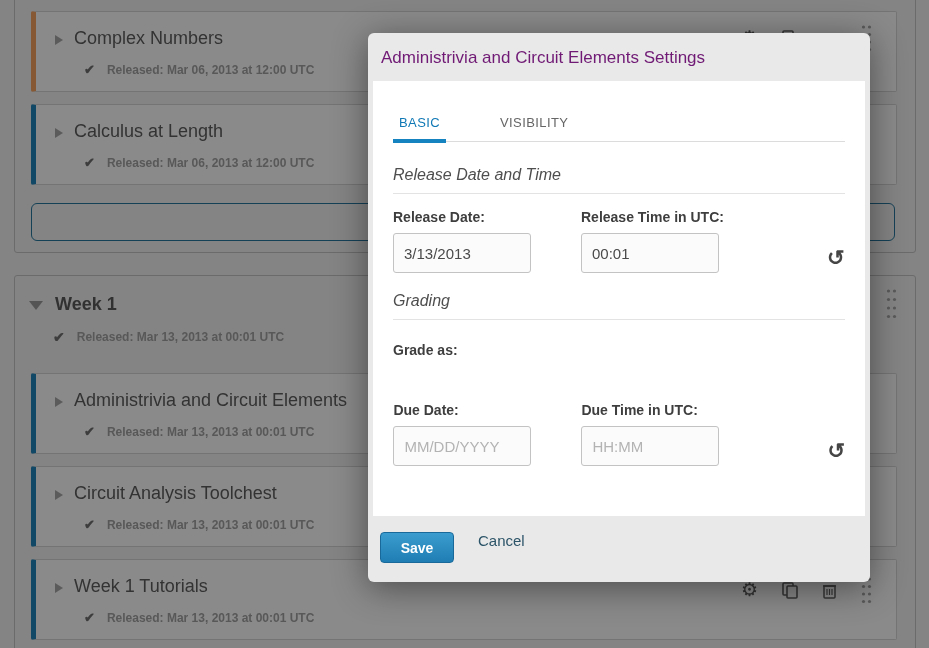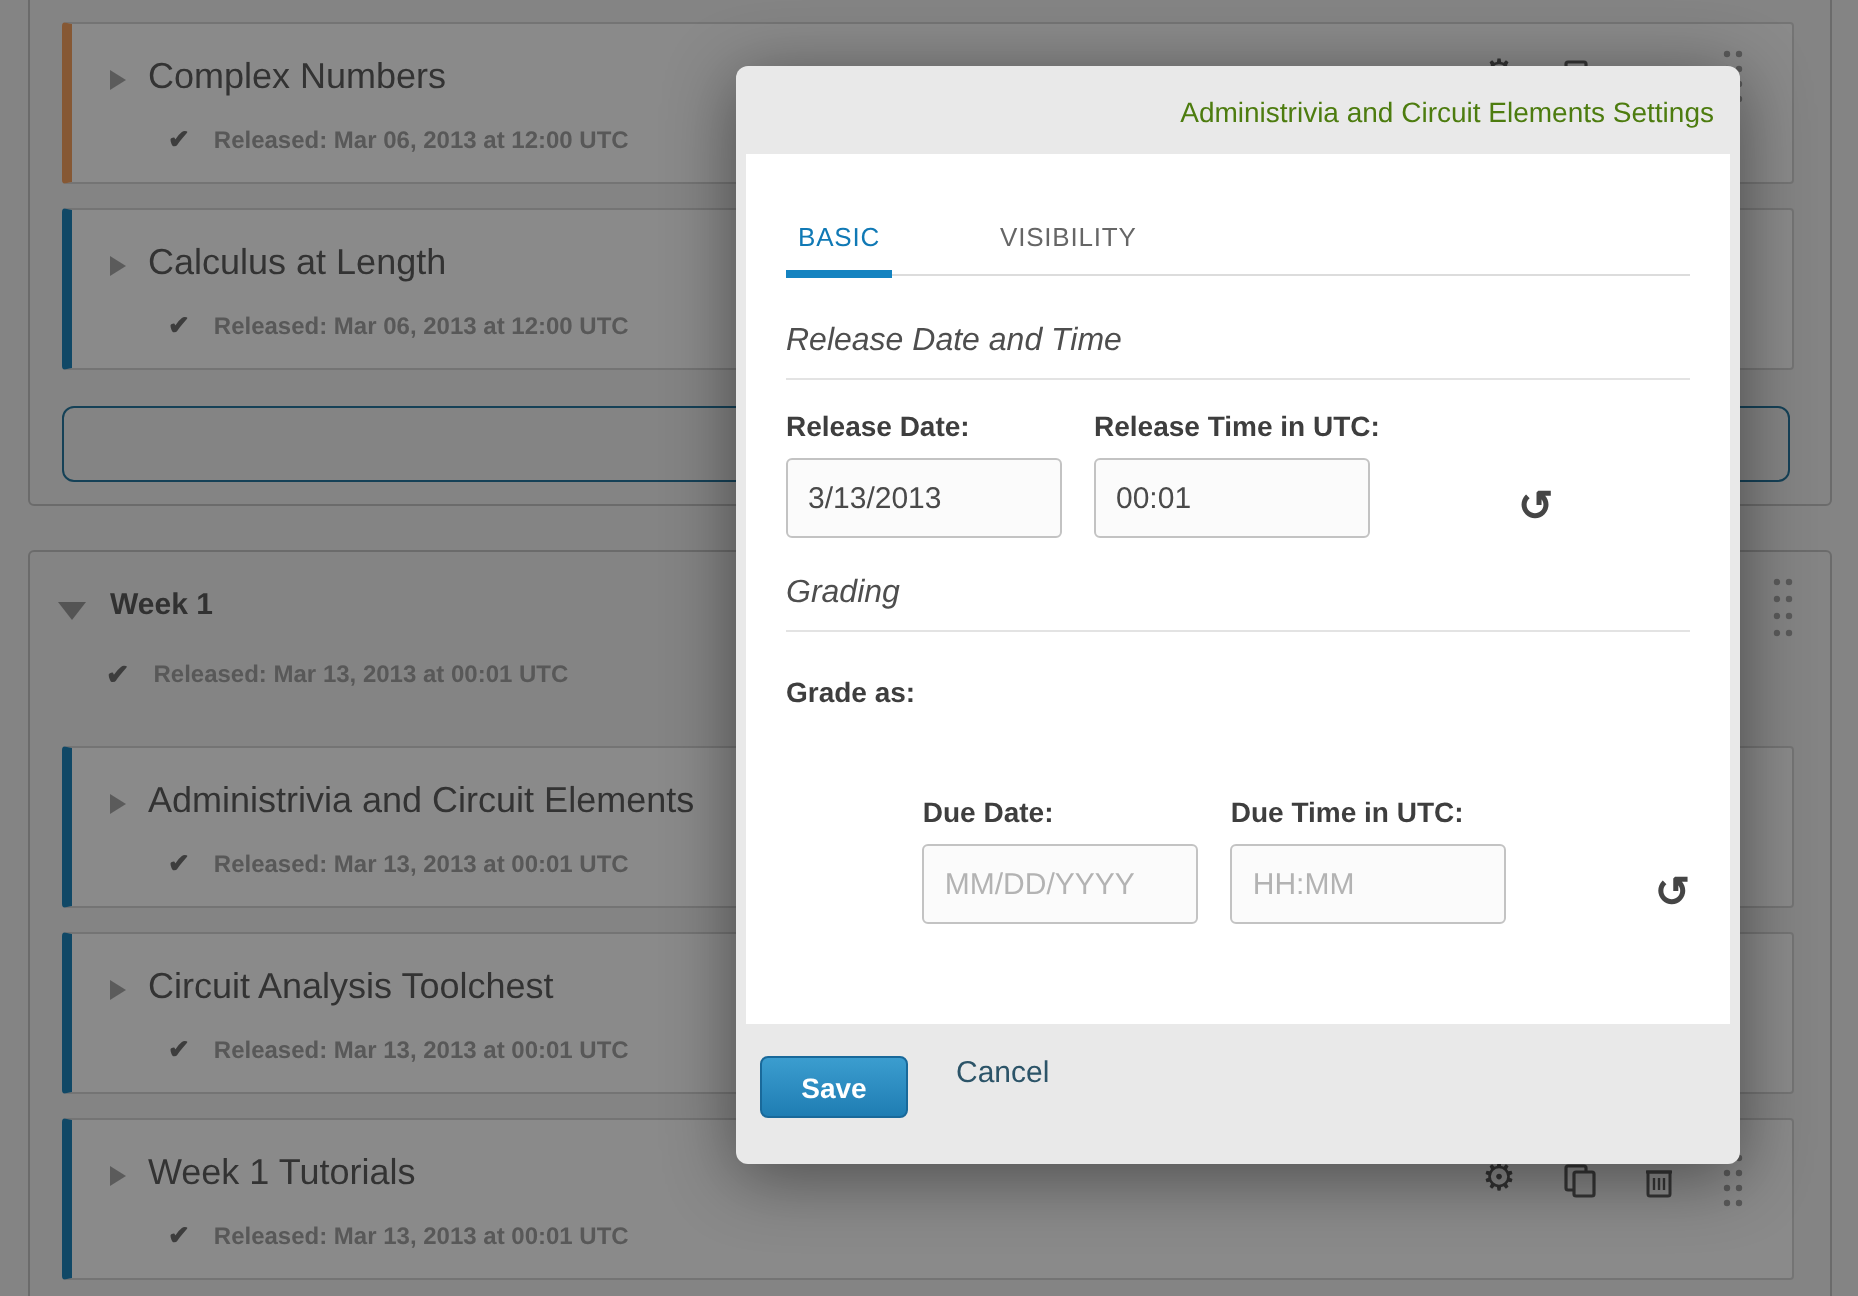--- a/index.html
+++ b/index.html
@@ -21,44 +21,44 @@
   .check-icon { font-size:13px; font-weight:bold; color:#5f5f5f; margin-right:12px; }
   .released-text { font-size:12px; font-weight:bold; color:#979797; }
 
   .card-actions { position:absolute; top:16px; right:24px; display:flex; align-items:center; gap:24px; height:20px; }
   .gear-glyph { font-size:19px; line-height:20px; color:#4a4a4a; }
   .icon-btn { background:none; border:none; cursor:pointer; padding:0; display:flex; align-items:center; }
 
   #new-subsection-btn { position:absolute; left:16px; top:226px; width:864px; height:38px;
                         background:transparent; border:1px solid #0b6894; border-radius:6px; cursor:pointer; }
 
-  .section-header-title { position:absolute; left:40px; top:18px; font-size:15px; font-weight:bold; color:#464646; }
+  .section-header-title { position:absolute; left:40px; top:18px; font-size:18px; font-weight:bold; color:#464646; }
   .tri-down { position:absolute; left:14px; top:25px; width:0; height:0;
               border-top:9px solid #8f8f8f; border-left:7px solid transparent; border-right:7px solid transparent; }
   .section-released { position:absolute; left:38px; top:53px; display:flex; align-items:center; }
   .section-released .check-icon { font-size:14px; }
   .section-drag { position:absolute; top:12px; right:18px; }
 
   
   #modal-overlay { position:absolute; inset:0; background:rgba(30,30,30,0.52); z-index:5; }
 
   
   #modal { position:absolute; left:368px; top:33px; width:502px; height:549px; z-index:10;
            background:#e9e9e9; border-radius:6px; padding:0 5px; box-shadow:0 6px 35px rgba(0,0,0,0.45); }
-  .modal-title { padding:15px 8px 13px; font-size:14px; font-weight:normal; color:#4d7c0f;text-align:right; }
+  .modal-title { padding:15px 8px 13px; font-size:17px; font-weight:normal; color:#701a75; }
   .modal-body { background:#ffffff; height:435px; padding:34px 20px 0; }
 
   .tab-row { display:flex; gap:48px; border-bottom:1px solid #dcdcdc; padding-left:0; }
   .tab { font-size:13px; letter-spacing:0.4px; color:#666666; padding:0 6px 9px; cursor:pointer;
          border-bottom:4px solid transparent; margin-bottom:-2px; background:none; border-top:none; border-left:none; border-right:none; font-family:inherit; }
   .tab.active { color:#1079b5; border-bottom-color:#1583c0; }
 
   .form-heading { font-size:16px; font-weight:normal; color:#4e4e4e; margin-top:24px;
                   padding-bottom:9px; border-bottom:1px solid #e3e3e3;font-style:italic; }
-  .field-row { display:flex; margin-top:15px; }
+  .field-row { display:flex; margin-top:15px;gap:34px; }
   .field { width:138px; margin-right:16px; }
   .field-label { display:block; font-size:14px; font-weight:bold; color:#3e3e3e; margin-bottom:8px; white-space:nowrap; }
   .field.wide { width:160px; }
   .text-input { width:138px; height:40px; border:1px solid #c3c3c3; border-radius:3px; background:#fbfbfb;
                 font-size:15px; color:#4a4a4a; padding:0 10px; font-family:inherit; }
   .text-input::placeholder { color:#b3b3b3; }
   .reset-btn { margin-left:36px; margin-top:36px; background:none; border:none; cursor:pointer;
                font-size:21px; font-weight:bold; color:#454545; line-height:1; height:24px; }
 
   .grade-label { display:block; font-size:14px; font-weight:bold; color:#3e3e3e; margin-top:22px; }

